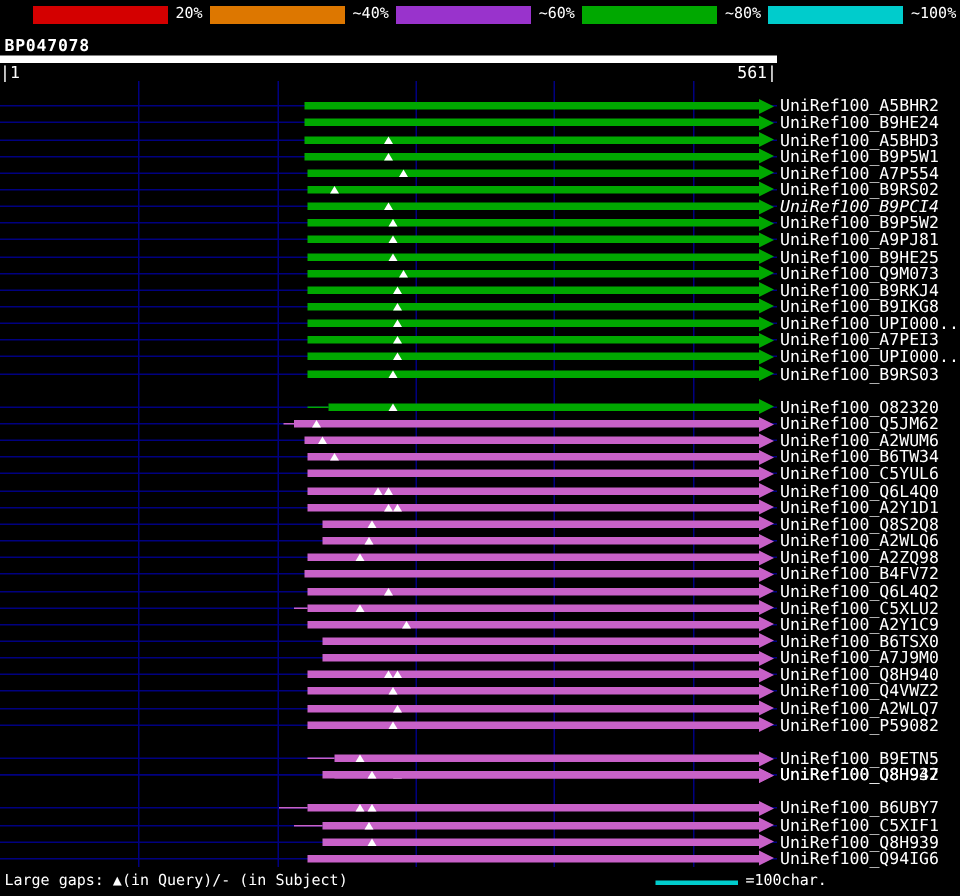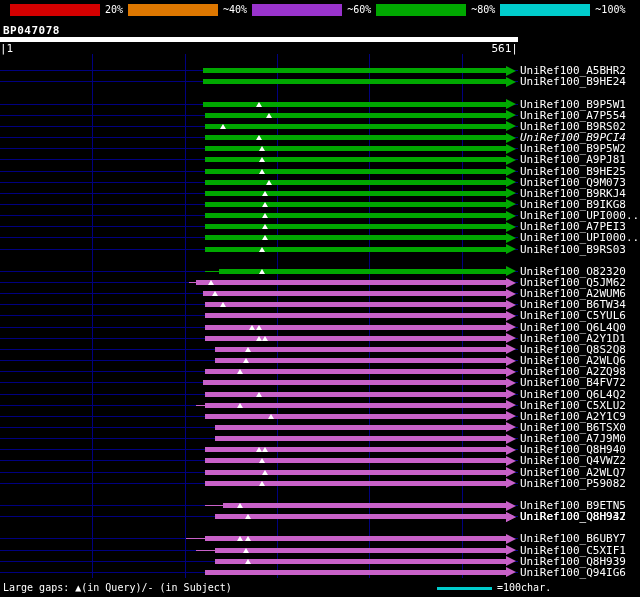--- a/index.html
+++ b/index.html
@@ -3,21 +3,21 @@
 <meta charset="utf-8">
 <style>
   * { margin:0; padding:0; box-sizing:border-box; }
   html,body { background:#000; }
   .screen {
     position:relative; width:640px; height:597px;
     background:#000; overflow:hidden;
     font-family:"DejaVu Sans Mono", monospace; color:#fff;
   }
   
-  .color-key { position:absolute; top:3px; left:0; width:556px; height:13px; display:flex; align-items:center; }
+  .color-key { position:absolute; top:3px; left:12px; width:556px; height:13px; display:flex; align-items:center; }
   .key-start { width:10px; height:13px; flex:0 0 auto; }
   .key-seg { width:90px; height:12px; flex:0 0 auto; }
   .key-label { font-size:10px; line-height:13px; padding:0 5px; color:#fff; white-space:nowrap; flex:0 0 auto; }
   
   .query-acc { position:absolute; top:24px; left:3px; font-size:11px; font-weight:bold; letter-spacing:0.5px; }
   .query-bar { position:absolute; top:37px; left:0; width:518px; height:5px; background:#fff; }
   .ruler { position:absolute; top:43px; left:0; width:518px; height:11px; font-size:11px; line-height:11px; display:flex; justify-content:space-between; }
   
   .plot { position:absolute; top:54px; left:0; width:640px; height:524px; }
   .vline { position:absolute; top:0; bottom:0; width:1px; background:#000080; }
@@ -74,20 +74,27 @@
         <div class="hit-bar" style="left: 203.137px; width: 302.863px; top: 3.07447px; background: rgb(0, 168, 0);"></div>
         <div class="arrowhead" style="left: 506px; top: 0.574468px; border-left: 10px solid rgb(0, 168, 0);"></div>
         <div class="row-label" style="top: 0.074468px; line-height: 11px;">UniRef100_A5BHR2</div>
       </div>
       <div class="hit-row" style="top: 22.2979px; height: 11.1489px;">
         <div class="baseline" style="top: 5.07447px;"></div>
         <div class="hit-bar" style="left: 203.137px; width: 302.863px; top: 3.07447px; background: rgb(0, 168, 0);"></div>
         <div class="arrowhead" style="left: 506px; top: 0.574468px; border-left: 10px solid rgb(0, 168, 0);"></div>
         <div class="row-label" style="top: 0.074468px; line-height: 11px;">UniRef100_B9HE24</div>
       </div>
+      <div class="hit-row" style="top: 33.4468px; height: 11.1489px;">
+        <div class="baseline" style="top: 5.07447px;"></div>
+        <div class="hit-bar" style="left: 203.137px; width: 302.863px; top: 3.07447px; background: rgb(0, 168, 0);"></div>
+        <div class="arrowhead" style="left: 506px; top: 0.574468px; border-left: 10px solid rgb(0, 168, 0);"></div>
+        <div class="gap-mark" style="left: 255.538px; top: 3.07447px;"></div>
+        <div class="row-label" style="top: 0.074468px; line-height: 11px;">UniRef100_A5BHD3</div>
+      </div>
       <div class="hit-row" style="top: 44.5957px; height: 11.1489px;">
         <div class="baseline" style="top: 5.07447px;"></div>
         <div class="hit-bar" style="left: 203.137px; width: 302.863px; top: 3.07447px; background: rgb(0, 168, 0);"></div>
         <div class="arrowhead" style="left: 506px; top: 0.574468px; border-left: 10px solid rgb(0, 168, 0);"></div>
         <div class="gap-mark" style="left: 255.538px; top: 3.07447px;"></div>
         <div class="row-label" style="top: 0.074468px; line-height: 11px;">UniRef100_B9P5W1</div>
       </div>
       <div class="hit-row" style="top: 55.7447px; height: 11.1489px;">
         <div class="baseline" style="top: 5.07447px;"></div>
         <div class="hit-bar" style="left: 204.984px; width: 301.016px; top: 3.07447px; background: rgb(0, 168, 0);"></div>

